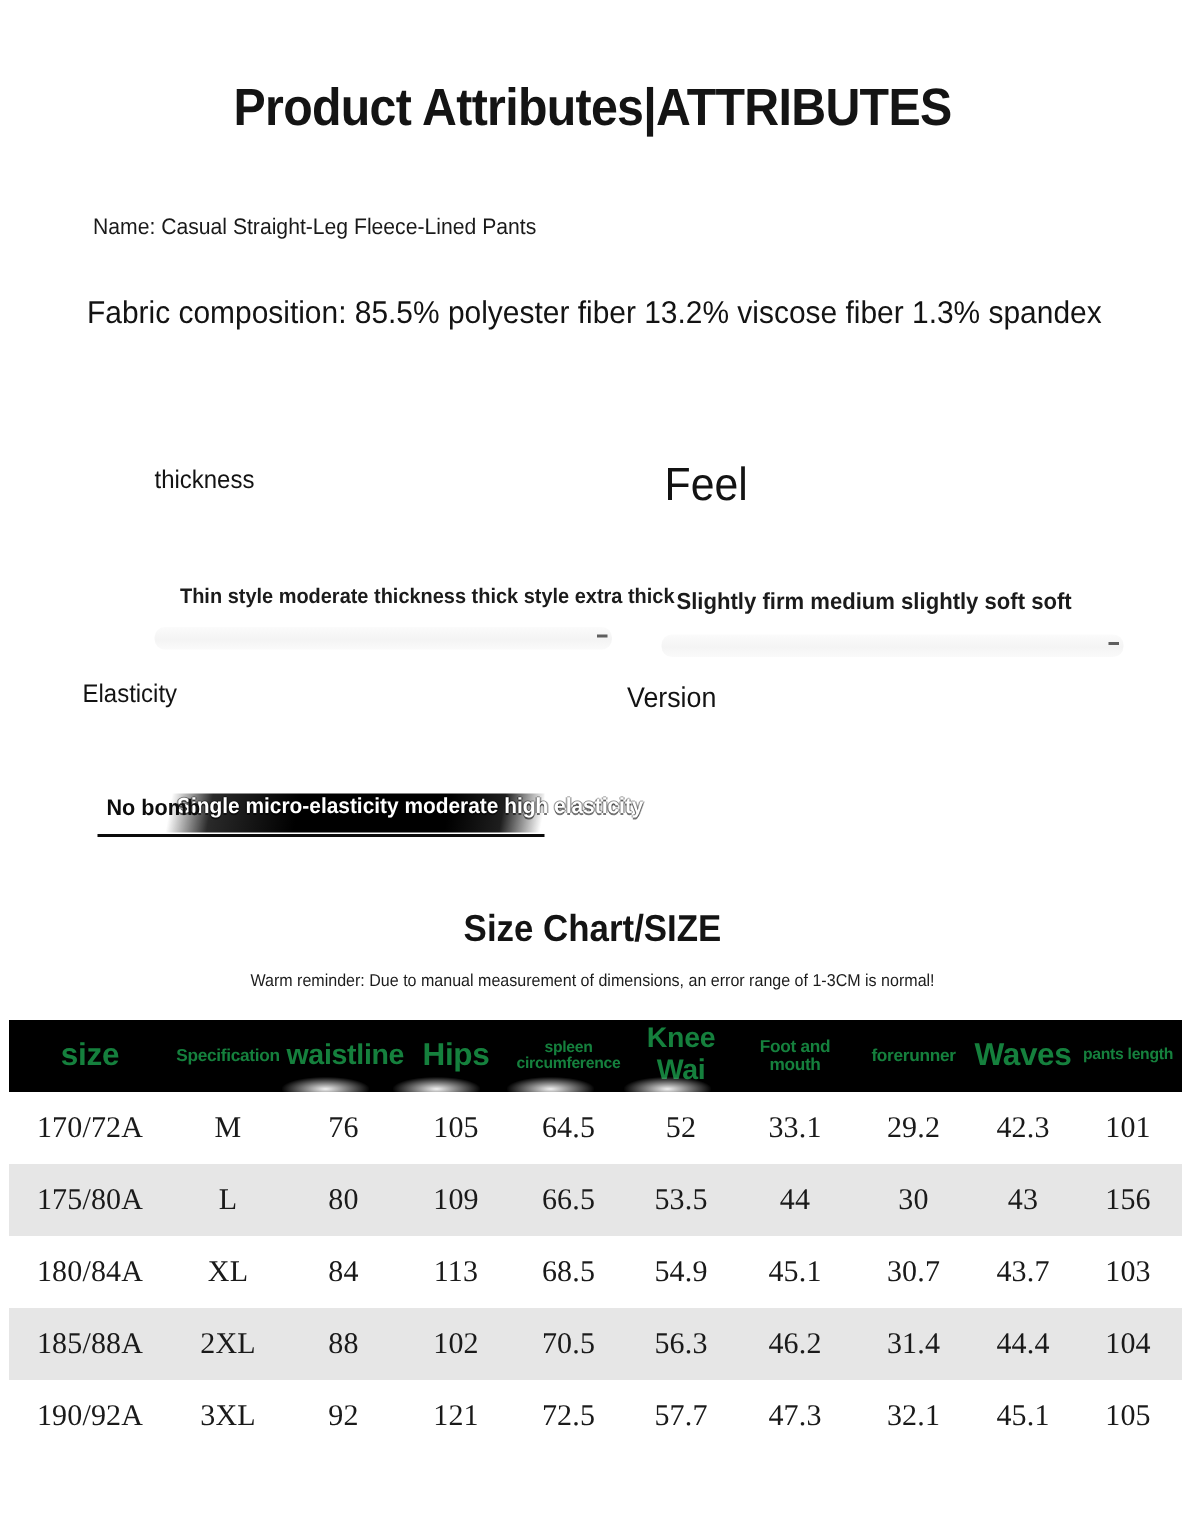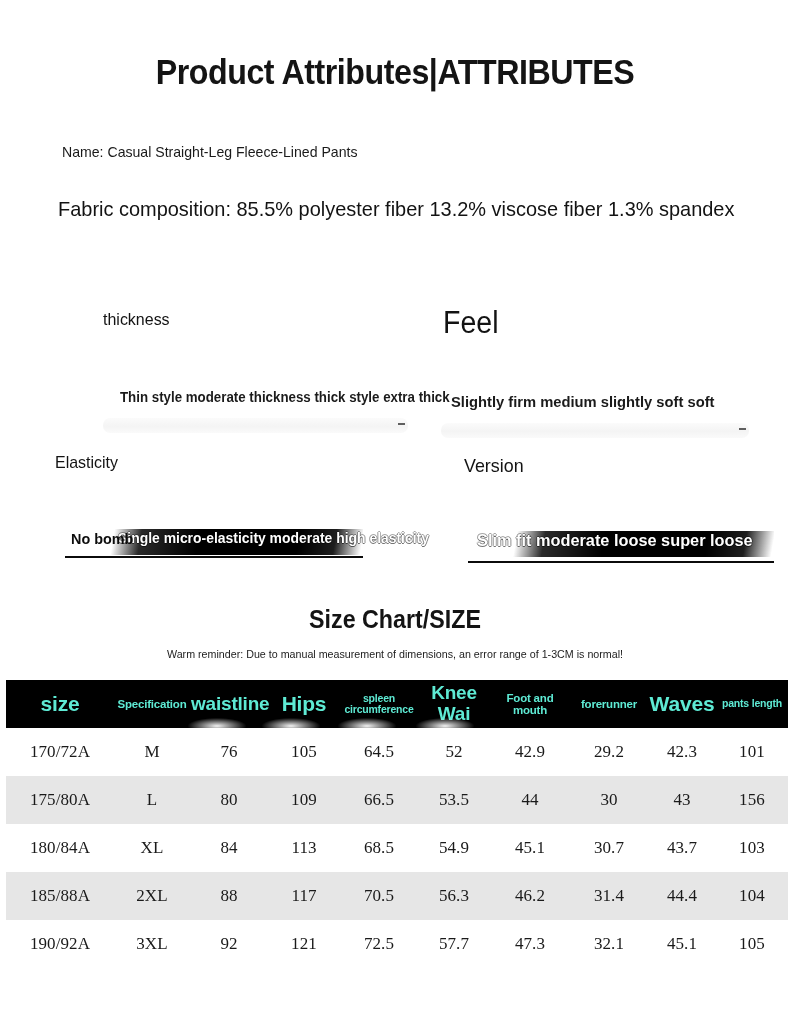--- a/index.html
+++ b/index.html
@@ -181,40 +181,40 @@
   table.size-table {
     width: 766px;
     border-collapse: collapse;
     table-layout: fixed;
   }
   table.size-table thead tr {
     background: #000000;
   }
   table.size-table thead th {
     height: 48px;
-    color: #5eead4;
+    color: #15803d;
     font-family: "Liberation Sans Narrow", "Liberation Sans", sans-serif;
     font-weight: bold;
     vertical-align: middle;
     text-align: center;
     padding: 0 1px;
     line-height: 1.08;
     letter-spacing: -0.2px;
   }
   th.h-xl   { font-size: 21px; }
   th.h-md   { font-size: 19px; }
   th.h-sm   { font-size: 11.5px; font-weight: 600; }
   th.h-xs   { font-size: 10.5px; font-weight: 600; margin-left: 20px; }
 
   table.size-table tbody td {
     height: 46px;
     text-align: center;
     vertical-align: middle;
     font-family: "Liberation Serif", "Liberation Sans", sans-serif;
-    font-size: 17px;
+    font-size: 20px;
     color: #1a1a1a;
     letter-spacing: 0.1px;
   }
   table.size-table tbody tr.odd-row {
     background: #ffffff;
   }
   table.size-table tbody tr.even-row {
     background: #e6e6e6;
   }
 
@@ -275,27 +275,22 @@
 <div class="attr-block" style="top:453px; left:55px; width:320px;">
   <div class="attr-title sz-sm">Elasticity</div>
   <div class="attr-scale" style="height:50px;">
     <div class="bar-dark" style="top:44px; left:8px; width:300px;"></div>
     <div class="attr-options onwhite" style="top:45px; left:63px;">Single micro-elasticity moderate high elasticity</div>
     <div class="attr-options ondark-front" style="top:45px; left:16px;">No bomb</div>
     <div class="bar-dark-underline" style="top:71px; left:10px; width:298px;"></div>
   </div>
 </div>
 
-<div class="attr-block" style="top:455px; left:464px; width:320px;">
+<div class="attr-block" style="top:455px; left:418px; width:320px;">
   <div class="attr-title sz-sm" style="font-size:19px;">Version</div>
-  <div class="attr-scale" style="height:50px;">
-    <div class="bar-dark" style="top:42px; left:0px; width:310px;"></div>
-    <div class="attr-options onwhite" style="top:42px; left:13px; font-size:17px;">Slim fit moderate loose super loose</div>
-    <div class="bar-dark-underline" style="top:72px; left:4px; width:306px;"></div>
-  </div>
 </div>
 
 <div class="chart-heading">Size Chart/SIZE</div>
 
 <div class="chart-note">Warm reminder: Due to manual measurement of dimensions, an error range of 1-3CM is normal!</div>
 
 <div class="size-table-wrap">
   <table class="size-table">
     <colgroup>
       <col class="c0">
@@ -324,21 +319,21 @@
       </tr>
     </thead>
     <tbody>
         <tr class="odd-row">
           <td>170/72A</td>
           <td>M</td>
           <td>76</td>
           <td>105</td>
           <td>64.5</td>
           <td>52</td>
-          <td>42.9</td>
+          <td>33.1</td>
           <td>29.2</td>
           <td>42.3</td>
           <td>101</td>
         </tr>
         <tr class="even-row">
           <td>175/80A</td>
           <td>L</td>
           <td>80</td>
           <td>109</td>
           <td>66.5</td>
@@ -357,21 +352,21 @@
           <td>54.9</td>
           <td>45.1</td>
           <td>30.7</td>
           <td>43.7</td>
           <td>103</td>
         </tr>
         <tr class="even-row">
           <td>185/88A</td>
           <td>2XL</td>
           <td>88</td>
-          <td>117</td>
+          <td>102</td>
           <td>70.5</td>
           <td>56.3</td>
           <td>46.2</td>
           <td>31.4</td>
           <td>44.4</td>
           <td>104</td>
         </tr>
         <tr class="odd-row">
           <td>190/92A</td>
           <td>3XL</td>

